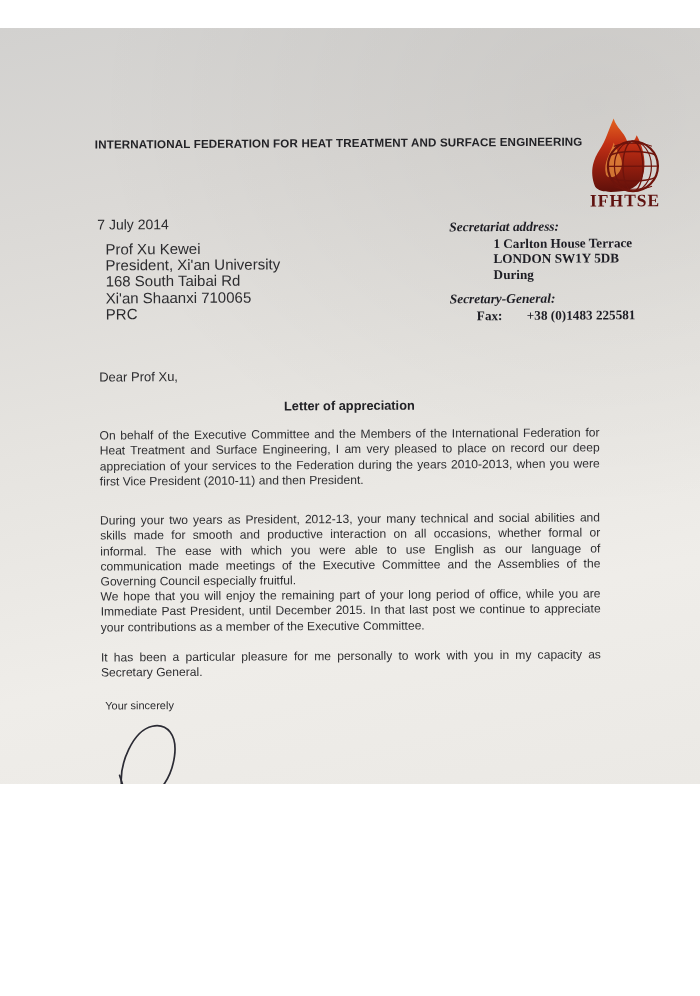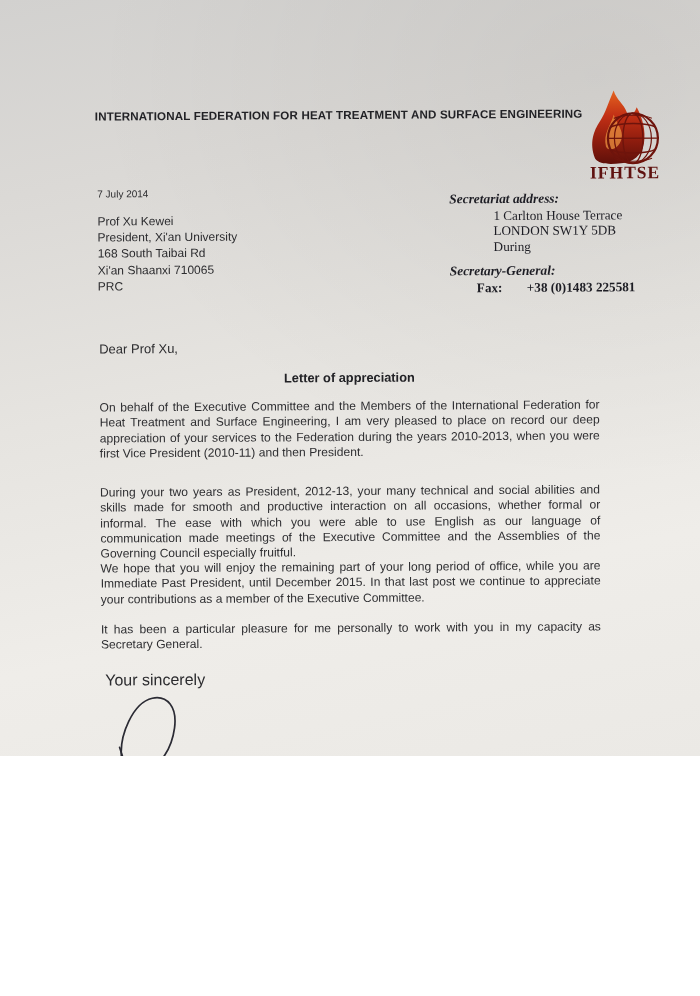--- a/index.html
+++ b/index.html
@@ -5,57 +5,58 @@
   html,body{margin:0;padding:0;}
   .photo{
     position:relative;
     width:700px;height:756px;
     overflow:hidden;
     background:
       radial-gradient(120% 90% at 85% 10%, rgba(0,0,0,0.06), rgba(0,0,0,0) 60%),
       linear-gradient(168deg, #d2d1cf 0%, #dbd9d6 22%, #e6e4e0 48%, #efede9 75%, #ebe9e5 100%);
     font-family:"Liberation Sans", sans-serif;
     color:#2c2c2f;
+    margin-top:28px;
   }
   .tilt{
     position:absolute; inset:0;
     transform:rotate(-0.35deg);
     transform-origin:350px 480px;
   }
   .abs{position:absolute;}
   .letter-title{
     left:97px; top:108px;
     font-size:11.6px; font-weight:bold; letter-spacing:0.15px;
     white-space:nowrap; color:#222226;
   }
   .logo{left:584px; top:90px;}
-  .date-line{left:99px; top:187px; font-size:10px;}
-  .recipient{left:99px; top:212px; font-size:12px; line-height:16.2px;}
+  .date-line{left:99px; top:187px; font-size:14px;}
+  .recipient{left:107px; top:212px; font-size:15px; line-height:16.2px;}
   .secretariat{
     left:451px; top:192px; width:240px;
     font-family:"Liberation Serif", serif;
     font-size:13.2px; color:#1d1d24; line-height:15.6px;
   }
   .sec-label{font-style:italic; font-weight:bold; font-size:13.4px;}
-  .sec-addr{margin-left:44px; margin-top:1px; font-weight:400;}
+  .sec-addr{margin-left:44px; margin-top:1px; font-weight:700;}
   .sec-gen{margin-top:9px;}
   .sec-contact{margin-left:27px; margin-top:1px; font-weight:600;}
   .contact-row .c-label{display:inline-block; width:50px;}
   .salutation{left:100px; top:340px; font-size:13px;}
   .subject{
     left:100px; top:370px; width:500px;
     text-align:center; font-weight:bold; font-size:12.8px; color:#222226;
   }
   .para{
     left:100px; width:500px;
     font-size:12.1px; line-height:15.3px;
     text-align:justify; margin:0; color:#2e2e31;
   }
   .p1{top:399px;} .p2{top:484px;} .p3{top:560px;} .p4{top:621px;}
-  .closing{left:104px; top:670px; font-size:16px;}
+  .closing{left:104px; top:670px; font-size:11px;}
   .signature{left:103px; top:692px;}
   .signer{left:110px; top:831px; font-size:12.6px; line-height:16.2px;}
   .logo-word{
     font-weight:bold;
     letter-spacing:1px;
   }
 </style>
 </head>
 <body>
 

